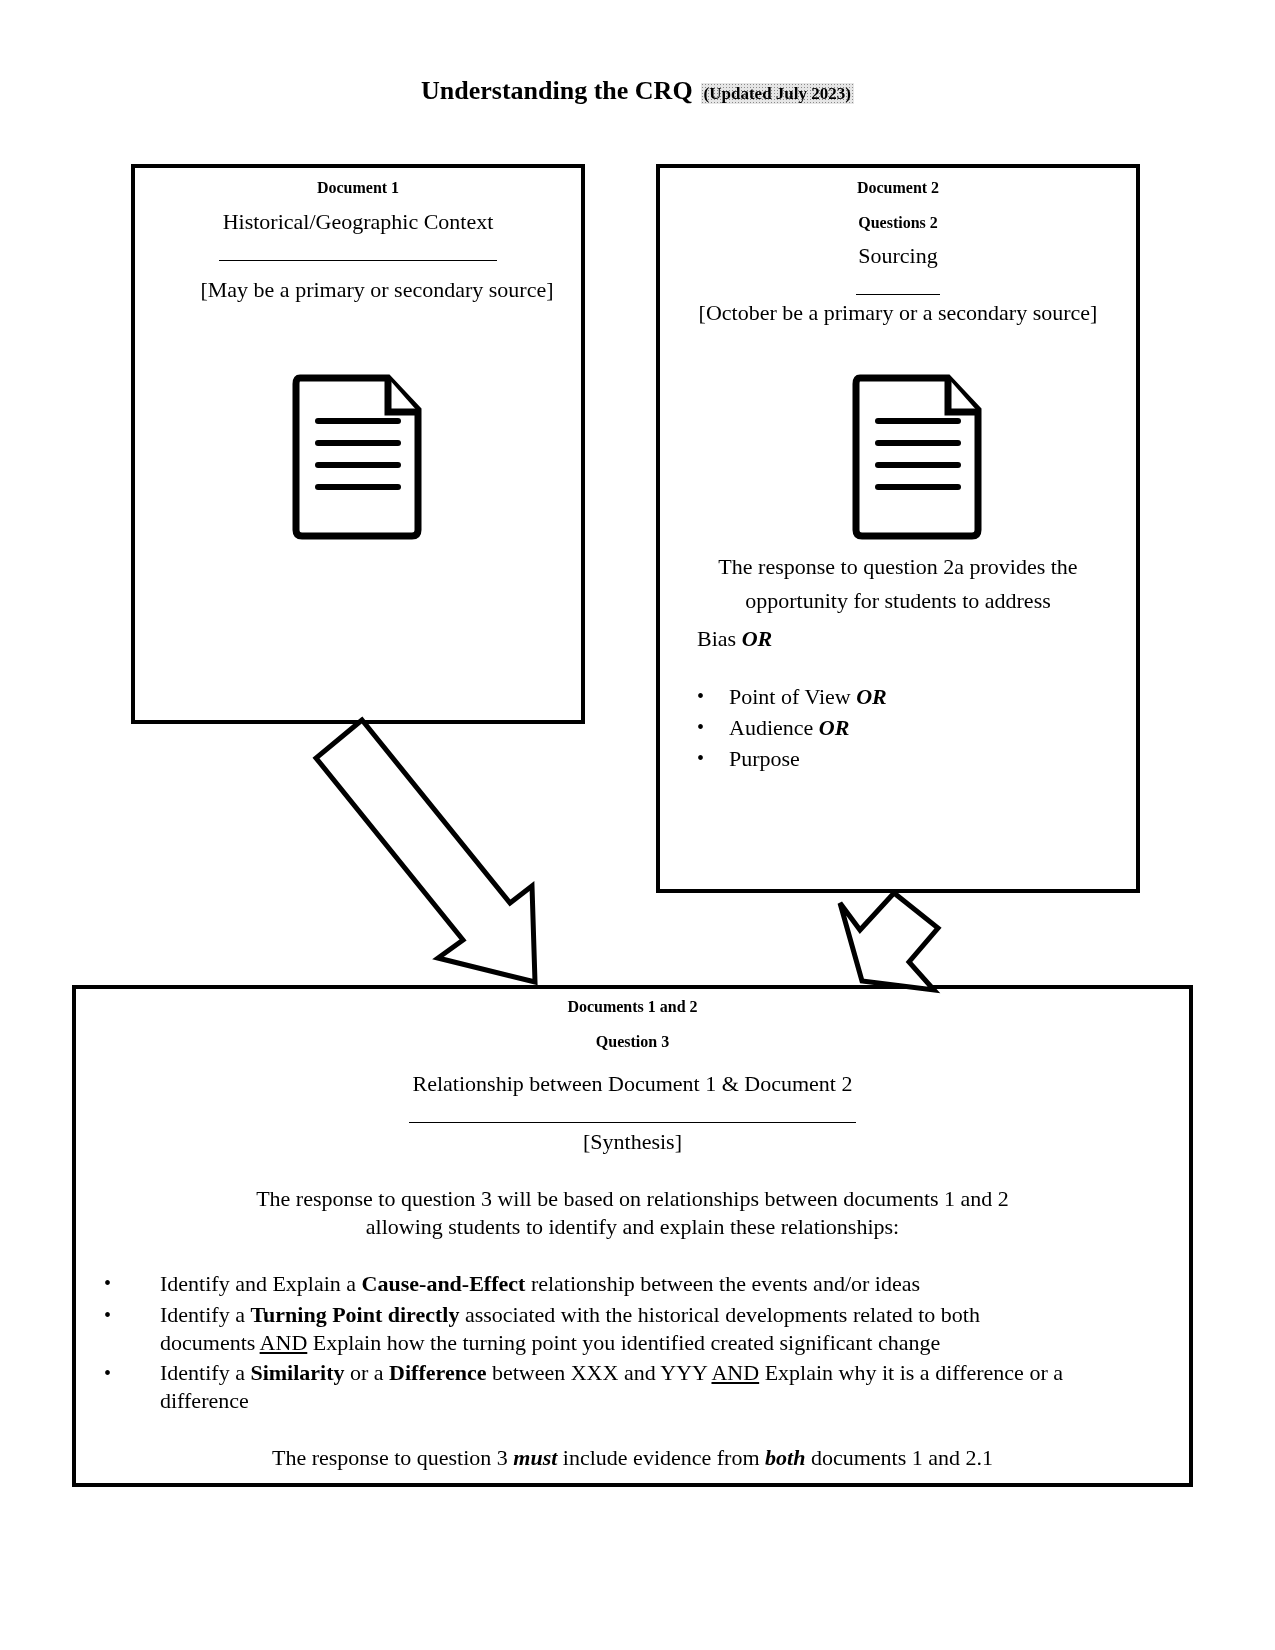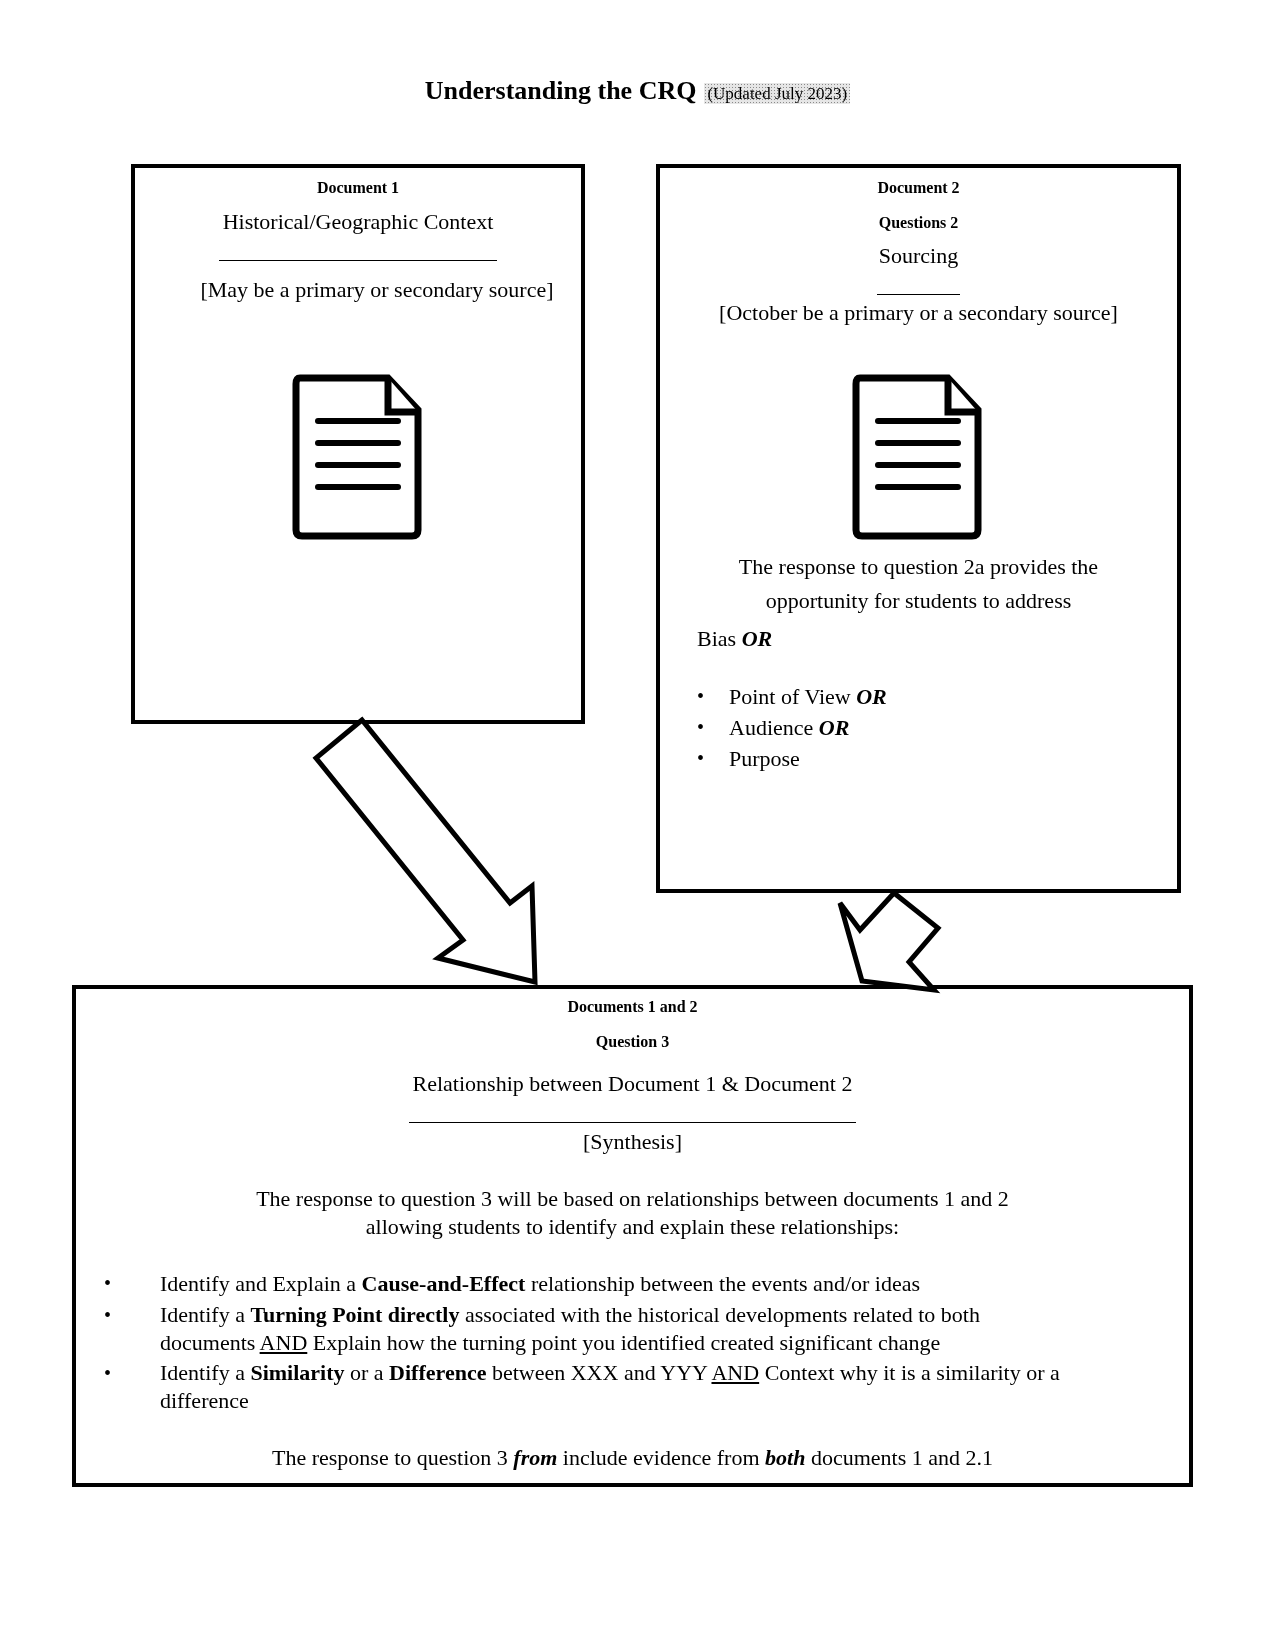--- a/index.html
+++ b/index.html
@@ -1,20 +1,20 @@
 <!DOCTYPE html>
 <html><head>
 <meta charset="utf-8">
 <style>
   html, body { margin: 0; padding: 0; background: #ffffff; }
   body { width: 1275px; height: 1650px; position: relative; overflow: hidden;
          font-family: "Liberation Serif", "DejaVu Serif", serif; color: #000; }
   .abs { position: absolute; }
   .title { left: 0; width: 1275px; top: 76px; text-align: center; font-size: 26px; font-weight: bold; }
-  .title .badge { font-size: 17px; font-weight: normal; margin-left: 8px; padding: 1px 3px;
+  .title .badge { font-size: 17px; font-weight: bold; margin-left: 8px; padding: 1px 3px;
      background-image: radial-gradient(#8a8a8a 0.8px, transparent 0.9px);
      background-size: 3px 3px; background-color: #e6e6e6; }
   .box { position: absolute; border: 4px solid #000; box-sizing: border-box; background: #fff; }
   .center { text-align: center; }
   .hdr { font-weight: bold; font-size: 16px; line-height: 35px; }
   .sub { font-size: 22px; display: inline-block; padding-bottom: 25px; border-bottom: 1.5px solid #000; }
   .txt { font-size: 22px; line-height: 34px; }
   .bi { font-weight: bold; font-style: italic; }
   .b { font-weight: bold; }
   .u { text-decoration: underline; margin-top: 24px; }
@@ -32,21 +32,21 @@
 </div>
 
 <div class="box" style="left:131px; top:164px; width:454px; height:560px;">
   <div class="center" style="padding-top:2px;">
     <div class="hdr">Document 1</div>
     <div style="margin-top:4px;"><span class="sub" style="padding-left:4px;padding-right:4px;">Historical/Geographic Context</span></div>
     <div class="txt" style="margin-top:12px;padding-left:38px;">[May be a primary or secondary source]</div>
   </div>
 </div>
 
-<div class="box" style="left:656px; top:164px; width:525px; height:729px;">
+<div class="box" style="left:656px; top:164px; width:484px; height:729px;">
   <div class="center" style="padding-top:2px;">
     <div class="hdr">Document 2</div>
     <div class="hdr">Questions 2</div>
     <div style="margin-top:3px;"><span class="sub" style="padding-left:2px;padding-right:2px;">Sourcing</span></div>
     <div class="txt" style="margin-top:1px;">[October be a primary or a secondary source]</div>
   </div>
   <div style="position:absolute; left:0; right:0; top:382px;">
     <div class="txt center">The response to question 2a provides the</div>
     <div class="txt center">opportunity for students to address</div>
     <div class="txt" style="padding-left:37px; margin-top:4px;">
@@ -89,26 +89,26 @@
       <span class="dot" style="left:6px;">•</span>
       <span>Identify and Explain a </span><span class="b">Cause-and-Effect</span><span> relationship between the events and/or ideas</span>
     </li>
     <li style="padding-left:62px; line-height:28px; margin-top:2px;">
       <span class="dot" style="left:6px;">•</span>
       <span>Identify a </span><span class="b">Turning Point directly</span><span> associated with the historical developments related to both</span><br>
       <span>documents </span><span class="u">AND</span><span> Explain how the turning point you identified created significant change</span>
     </li>
     <li style="padding-left:62px; line-height:28px; margin-top:2px;">
       <span class="dot" style="left:6px;">•</span>
-      <span>Identify a </span><span class="b">Similarity</span><span> or a </span><span class="b">Difference</span><span> between XXX and YYY </span><span class="u">AND</span><span> Context why it is a similarity or a</span><br>
+      <span>Identify a </span><span class="b">Similarity</span><span> or a </span><span class="b">Difference</span><span> between XXX and YYY </span><span class="u">AND</span><span> Explain why it is a difference or a</span><br>
       <span>difference</span>
     </li>
   </ul>
   <div class="txt center" style="margin-top:26px;">
-    <span>The response to question 3 </span><span class="bi">from</span><span> include evidence from </span><span class="bi">both</span><span> documents 1 and 2.1</span>
+    <span>The response to question 3 </span><span class="bi">must</span><span> include evidence from </span><span class="bi">both</span><span> documents 1 and 2.1</span>
   </div>
 </div>
 
 <svg class="docicon" style="left:288px; top:372px;" width="140" height="170" viewBox="0 0 140 170">
   <defs>
     <pattern id="dots" width="4" height="4" patternUnits="userSpaceOnUse">
       <rect x="0" y="0" width="1.3" height="1.3" fill="#555"></rect>
     </pattern>
   </defs>
   <path d="M8 8 L100 8 L132 42 L132 162 L8 162 Z" fill="url(#dots)" stroke="none"></path>

